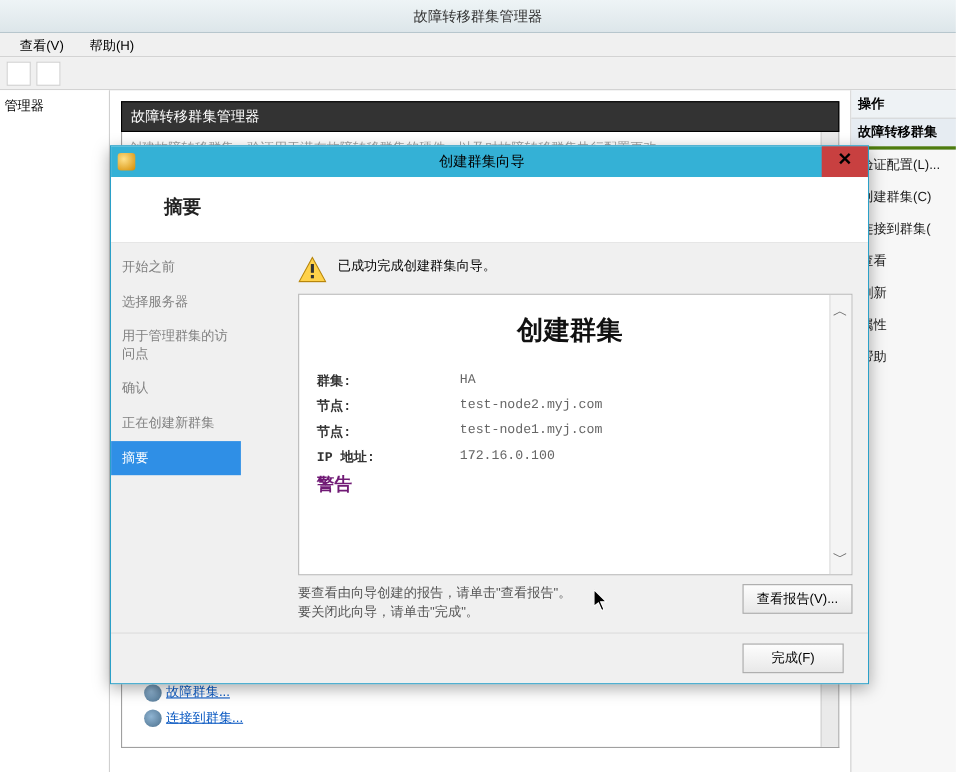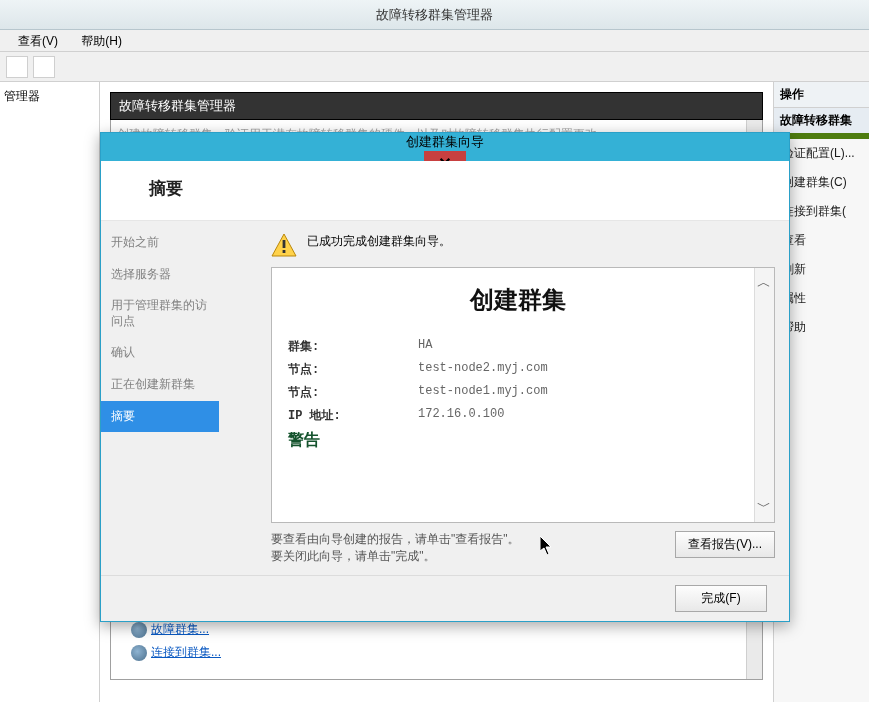--- a/index.html
+++ b/index.html
@@ -119,21 +119,21 @@
     border-bottom: 1px solid #d0d0d0;
     padding: 4px 6px;
     font-size: 12px;
     font-weight: bold;
   }
   .app-actions-sub {
     background: #e6ecf2;
     padding: 4px 6px;
     font-size: 12px;
     font-weight: bold;
-    border-bottom: 6px solid #4d7c0f;
+    border-bottom: 3px solid #4d7c0f;
   }
   .action-item {
     padding: 6px 8px;
     font-size: 12px;
     color: #1a1a1a;
     white-space: nowrap;
     overflow: hidden;
   }
 
   
@@ -149,21 +149,20 @@
     display: flex;
     flex-direction: column;
     z-index: 50;
   }
   .wizard-titlebar {
     height: 28px;
     background: #34b1d6;
     display: flex;
     align-items: center;
     color: #fff;
-    flex-direction: column;
   }
   .wizard-titlebar .wiz-icon {
     width: 16px; height: 16px;
     margin: 0 6px;
     background: radial-gradient(circle at 35% 35%, #ffe18a, #d58b00);
     border-radius: 3px;
   }
   .wizard-titlebar .wiz-title {
     flex: 1;
     text-align: center;
@@ -264,21 +263,21 @@
     margin-bottom: 22px;
     color: #111;
   }
   .kv { display: flex; font-size: 12px; color: #555; margin-bottom: 6px; }
   .kv .k { width: 130px; font-weight: bold; color: #333; }
   .kv .v { color: #666; }
   .report-warn-hd {
     font-size: 16px;
     font-weight: bold;
     margin-top: 0;
-    color: #14532d;
+    color: #701a75;
   }
 
   .hint-row {
     display: flex;
     justify-content: space-between;
     align-items: flex-start;
     margin-top: 8px;
     font-size: 12px;
     color: #555;
     line-height: 1.4;

